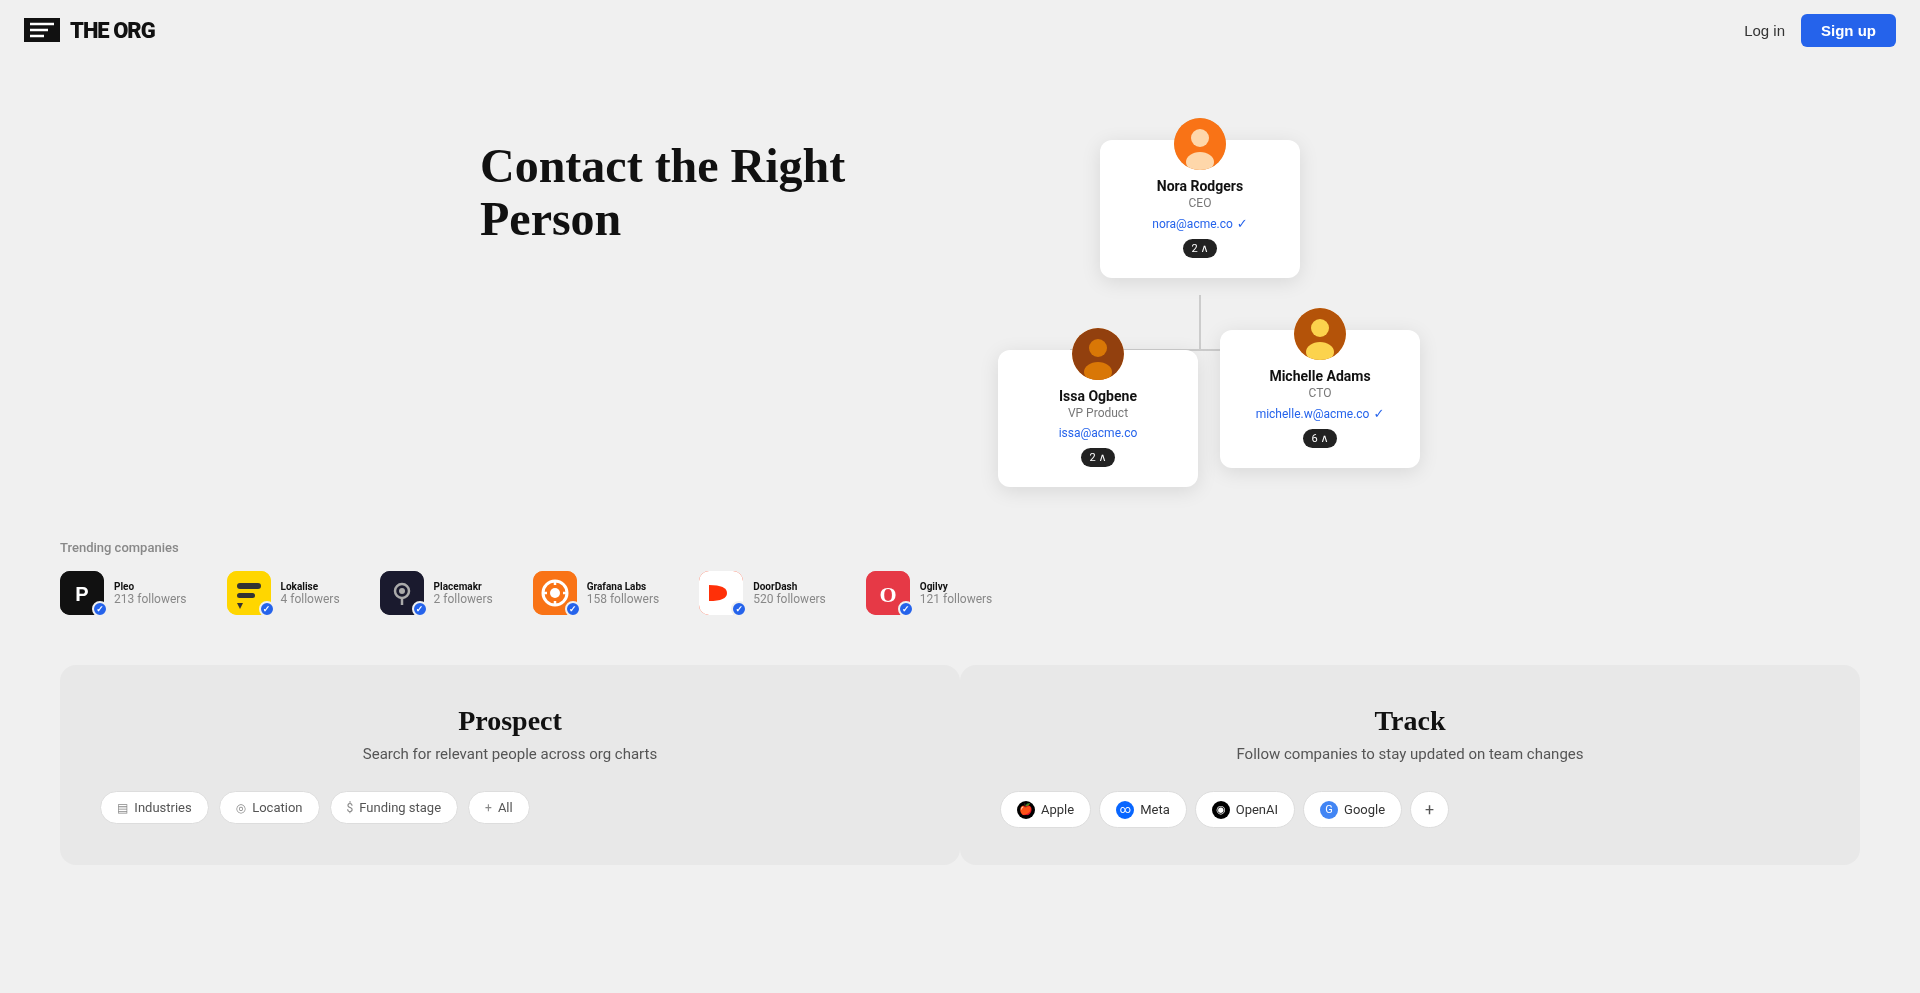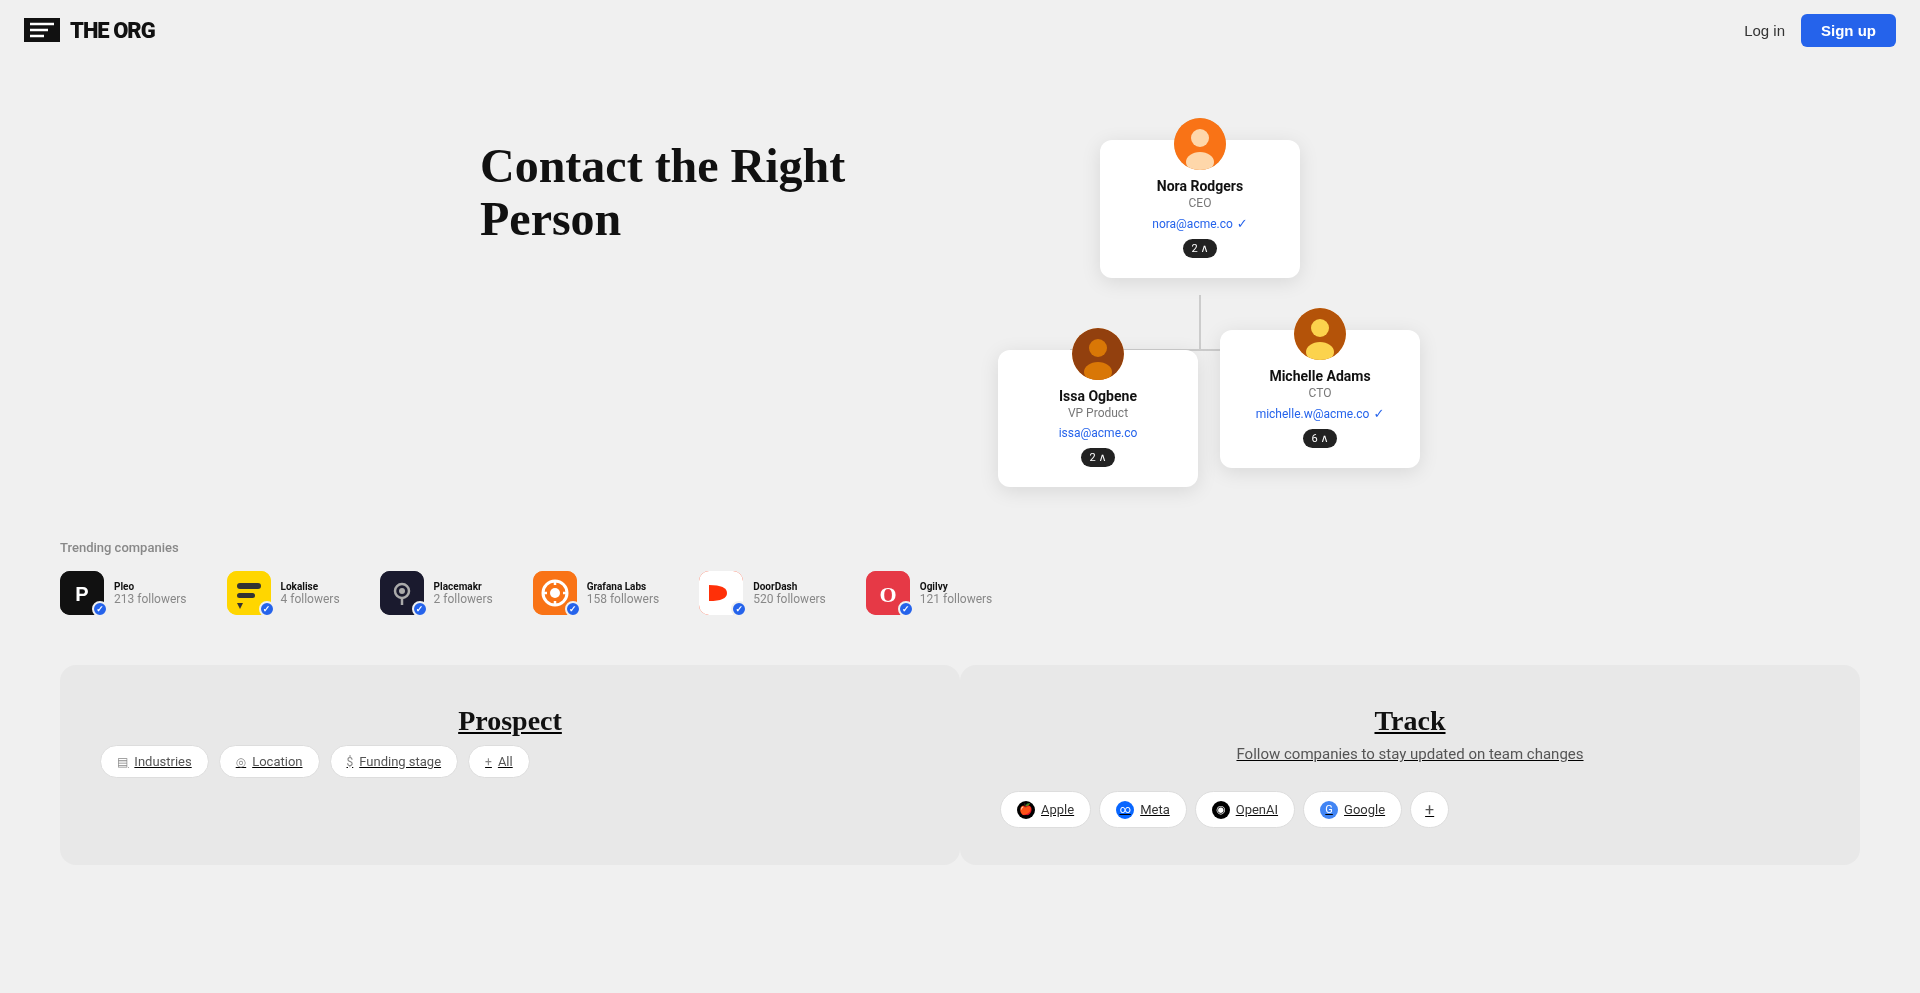--- a/index.html
+++ b/index.html
@@ -252,21 +252,20 @@
     }
     .company-info .company-followers {
       font-size: 12px;
       color: #888;
     }
 
     
     .bottom-section {
       padding: 30px 60px 40px;
       display: flex;
-      text-decoration: underline;
     }
     .feature-card {
       flex: 1;
       background: #e8e8e8;
       border-radius: 16px;
       padding: 40px 40px 0;
       overflow: hidden;
       min-height: 200px;
     }
     .feature-card .card-title {
@@ -534,20 +533,21 @@
       <div class="company-followers">121 followers</div>
     </div>
   </div>
     </div>
 </section>
 
 <section class="bottom-section">
 
   <div class="feature-card">
     <div class="card-title">Prospect</div>
+    <div class="card-subtitle">Search for relevant people across org charts</div>
     <div class="filter-pills" id="prospect-filters">
         <div class="pill">
           <span class="pill-icon">▤</span>
           <span>Industries</span>
         </div>
         <div class="pill">
           <span class="pill-icon">◎</span>
           <span>Location</span>
         </div>
         <div class="pill">

